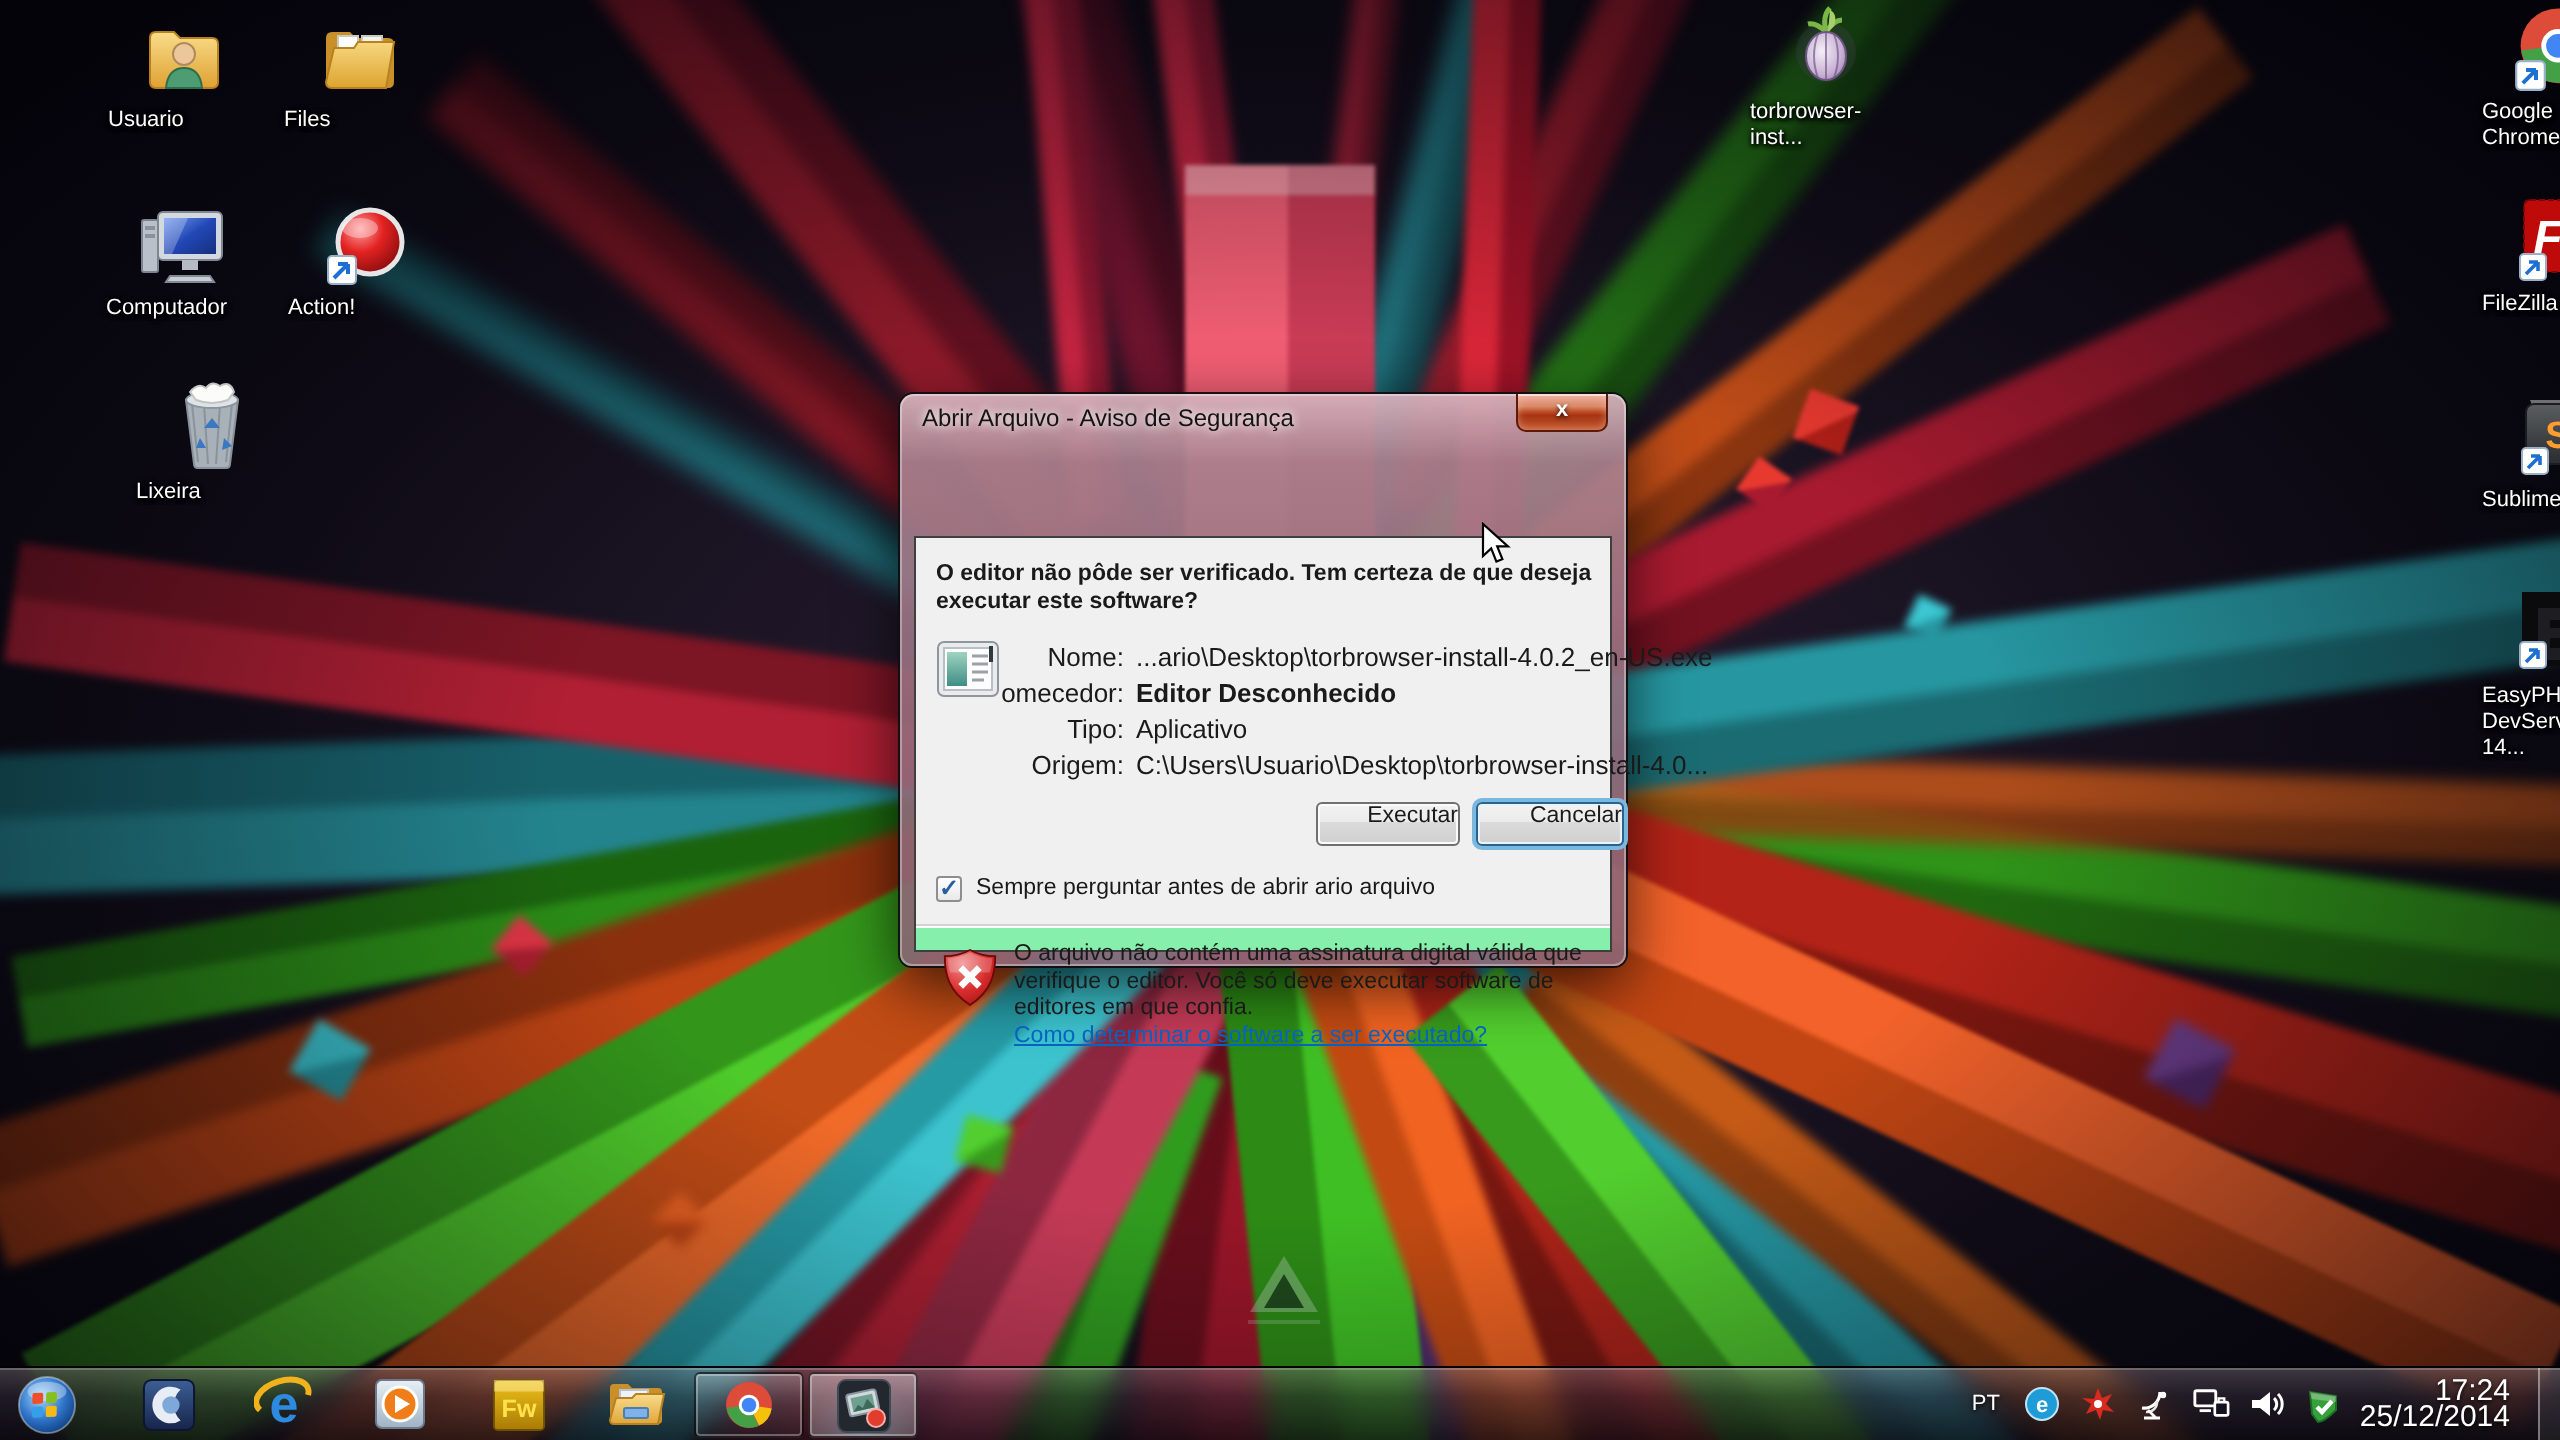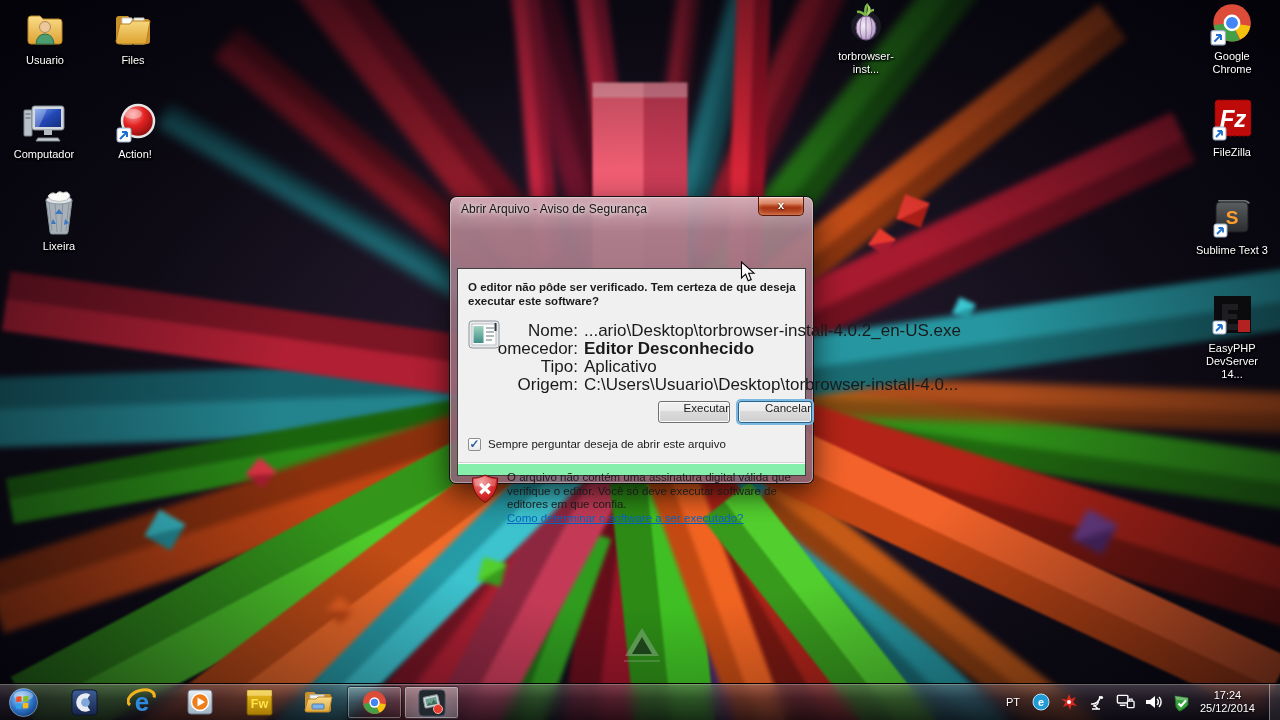--- a/index.html
+++ b/index.html
@@ -9,38 +9,38 @@
   #beams{position:absolute;inset:0;}
   .beam{position:absolute;transform-origin:0 50%;}
   .cube{position:absolute;}
   #vignette{position:absolute;inset:0;pointer-events:none;
     background:radial-gradient(ellipse at 50% 54%, rgba(0,0,0,0) 40%, rgba(5,4,10,.38) 68%, rgba(3,2,8,.78) 97%);}
   .wm{position:absolute;left:618px;top:628px;width:48px;text-align:center;opacity:.55;}
   .wm .t1{width:0;height:0;margin:0 auto;border-left:17px solid transparent;border-right:17px solid transparent;border-bottom:28px solid rgba(205,210,220,.55);position:relative;}
   .wm .t2{width:0;height:0;position:absolute;left:-10px;top:9px;border-left:10px solid transparent;border-right:10px solid transparent;border-bottom:17px solid #141220;}
   .wm .bar{height:2px;margin:4px 6px 0;background:rgba(205,210,220,.35);}
   
-  .dicon{position:absolute;width:76px;text-align:center;cursor:default;}
+  .dicon{position:absolute;width:76px;cursor:default;margin-left:47px;}
   .dicon .ic{height:42px;display:flex;align-items:flex-end;justify-content:center;}
   .dicon .lbl{margin-top:4px;font-size:11px;line-height:13px;color:#fff;
     text-shadow:0 1px 2px #000,0 0 3px #000,1px 1px 2px #000;}
   
   #dialog{position:absolute;left:450px;top:197px;width:363px;height:286px;border-radius:7px 7px 6px 6px;
     background:linear-gradient(180deg, rgba(214,178,188,.95), rgba(168,128,142,.92) 12%, rgba(148,108,124,.90) 55%, rgba(138,100,116,.90));
     box-shadow:0 0 0 1px rgba(15,15,18,.95), inset 0 0 0 1px rgba(255,255,255,.35), 0 10px 30px rgba(0,0,0,.7);}
   #dlg-title{height:26px;line-height:25px;padding-left:11px;font-size:12px;color:#141414;
     text-shadow:0 0 4px rgba(255,255,255,.95),0 0 8px rgba(255,255,255,.6);}
   #dlg-close{position:absolute;top:0;right:9px;width:46px;height:19px;border:1px solid #5c1a0c;border-top:none;
     border-radius:0 0 5px 5px;color:#fff;font-size:11px;font-weight:bold;text-align:center;line-height:17px;
     background:linear-gradient(180deg,#efb2a2,#d98866 35%,#bc4a24 50%,#a63414 60%,#c45a30 100%);
     box-shadow:inset 0 1px 0 rgba(255,255,255,.55), inset 0 0 4px rgba(255,220,200,.4);text-shadow:0 1px 2px rgba(0,0,0,.8);cursor:default;}
   #dlg-body{position:absolute;left:7px;right:7px;top:26px;bottom:7px;background:#f0f0f0;border:1px solid #3f3f3f;margin-top:45px;}
   #dlg-head{position:absolute;left:10px;top:11px;width:358px;font-size:11.5px;font-weight:bold;color:#1a1a1a;line-height:14px;}
   #exe-icon{position:absolute;left:10px;top:50px;}
-  .frow{position:absolute;left:16px;width:100%;height:18px;font-size:17px;color:#1a1a1a;white-space:nowrap;}
+  .frow{position:absolute;left:0;width:100%;height:18px;font-size:13px;color:#1a1a1a;white-space:nowrap;}
   .frow .fl{display:inline-block;width:104px;text-align:right;}
   .frow .fv{margin-left:6px;}
   .fv.b{font-weight:bold;}
   .dbtn{position:absolute;top:132px;height:22px;font-size:11.5px;color:#1a1a1a;text-align:right;
     border:1px solid #707070;border-radius:3px;
     background:linear-gradient(180deg,#f2f2f2,#ebebeb 45%,#dbdbdb 46%,#cfcfcf);box-shadow:inset 0 0 0 1px #fbfbfb;cursor:default;}
   #btn-exec{left:200px;width:72px;}
   #btn-cancel{left:280px;width:74px;border-color:#2c628b;box-shadow:0 0 0 2px #7ab8e0, inset 0 0 0 1px #e8f4fb;}
   #chkrow{position:absolute;left:10px;top:168px;height:14px;font-size:11.5px;color:#1a1a1a;display:flex;align-items:center;}
   #chkbox{width:13px;height:13px;border:1px solid #8e8e8e;border-radius:2px;background:linear-gradient(180deg,#fff,#e9e9e9);
@@ -59,21 +59,21 @@
     border-top:1px solid rgba(0,0,0,.85);box-shadow:inset 0 1px 0 rgba(255,255,255,.22);}
   .tk{display:flex;align-items:center;justify-content:center;height:34px;cursor:pointer;}
   .tbtn{width:55px;height:33px;margin:1px 1px 0 1px;border-radius:3px;border:1px solid rgba(0,0,0,.6);
     box-shadow:inset 0 0 0 1px rgba(255,255,255,.32);display:flex;align-items:center;justify-content:center;
     background:linear-gradient(180deg, rgba(255,255,255,.25), rgba(255,255,255,.10) 50%, rgba(255,255,255,.04));cursor:pointer;}
   .tbtn.active{background:radial-gradient(ellipse at 50% 100%, rgba(190,230,255,.35), rgba(255,255,255,.16) 70%),
     linear-gradient(180deg, rgba(255,255,255,.28), rgba(255,255,255,.10));}
   #tray{margin-left:auto;display:flex;align-items:center;gap:9px;padding-right:14px;height:100%;}
   #lang{font-size:11px;color:#fff;text-shadow:0 1px 2px #000;padding:0 3px;cursor:pointer;}
   .tri{display:flex;align-items:center;justify-content:center;width:19px;height:22px;cursor:pointer;}
-  #clock{font-size:11px;line-height:13px;color:#fff;text-align:center;text-shadow:0 1px 2px #000;cursor:pointer;}
+  #clock{font-size:15px;line-height:13px;color:#fff;text-align:right;text-shadow:0 1px 2px #000;cursor:pointer;}
   #showdesk{width:11px;height:37px;border-left:1px solid rgba(255,255,255,.4);background:rgba(255,255,255,.07);cursor:pointer;}
 </style>
 </head>
 <body>
 
 <div id="stage">
 
   <div id="beams">
       <div class="beam" style="left: 640px; top: 390px; width: 420px; height: 40px; margin-top: -20px; transform: rotate(-140deg) translateX(120px); filter: blur(5px); opacity: 0.85; background: linear-gradient(rgb(143, 23, 36) 0px, rgb(143, 23, 36) 54%, rgb(95, 14, 24) 54%, rgb(95, 14, 24) 100%);"></div>
       <div class="beam" style="left: 640px; top: 390px; width: 460px; height: 55px; margin-top: -27.5px; transform: rotate(-128deg) translateX(80px); filter: blur(4px); opacity: 0.85; background: linear-gradient(rgb(168, 28, 44) 0px, rgb(168, 28, 44) 54%, rgb(111, 16, 32) 54%, rgb(111, 16, 32) 100%);"></div>
@@ -329,21 +329,21 @@
       <div class="frow" style="top:88px">
         <span class="fl">Tipo:</span><span class="fv">Aplicativo</span>
       </div>
       <div class="frow" style="top:106px">
         <span class="fl">Origem:</span><span class="fv">C:\Users\Usuario\Desktop\torbrowser-install-4.0...</span>
       </div>
       <div class="dbtn" id="btn-exec">Executar</div>
       <div class="dbtn" id="btn-cancel">Cancelar</div>
       <div id="chkrow">
         <span id="chkbox">✓</span>
-        <span>Sempre perguntar deseja de abrir este arquivo</span>
+        <span>Sempre perguntar antes de abrir ario arquivo</span>
       </div>
       <div id="dlg-sep"></div>
       <div id="dlg-info">
         <div id="shield">
           <svg width="28" height="32" viewBox="0 0 30 32">
               <defs>
                 <radialGradient id="gr1" cx=".35" cy=".25" r="1">
                   <stop offset="0" stop-color="#f08a8a"></stop>
                   <stop offset=".5" stop-color="#d92c2c"></stop>
                   <stop offset="1" stop-color="#8c0d0d"></stop>

